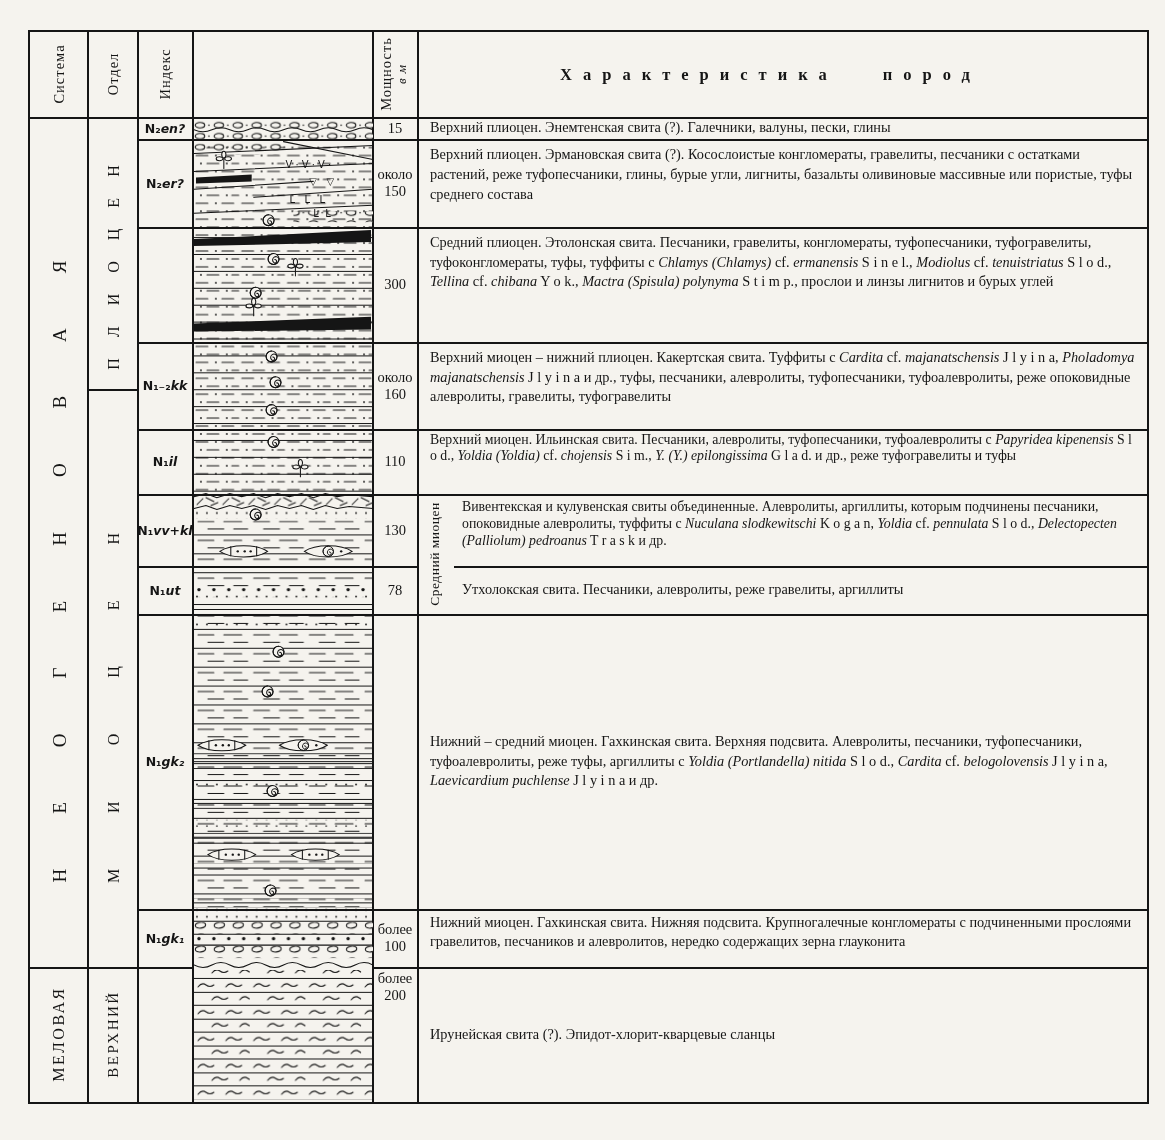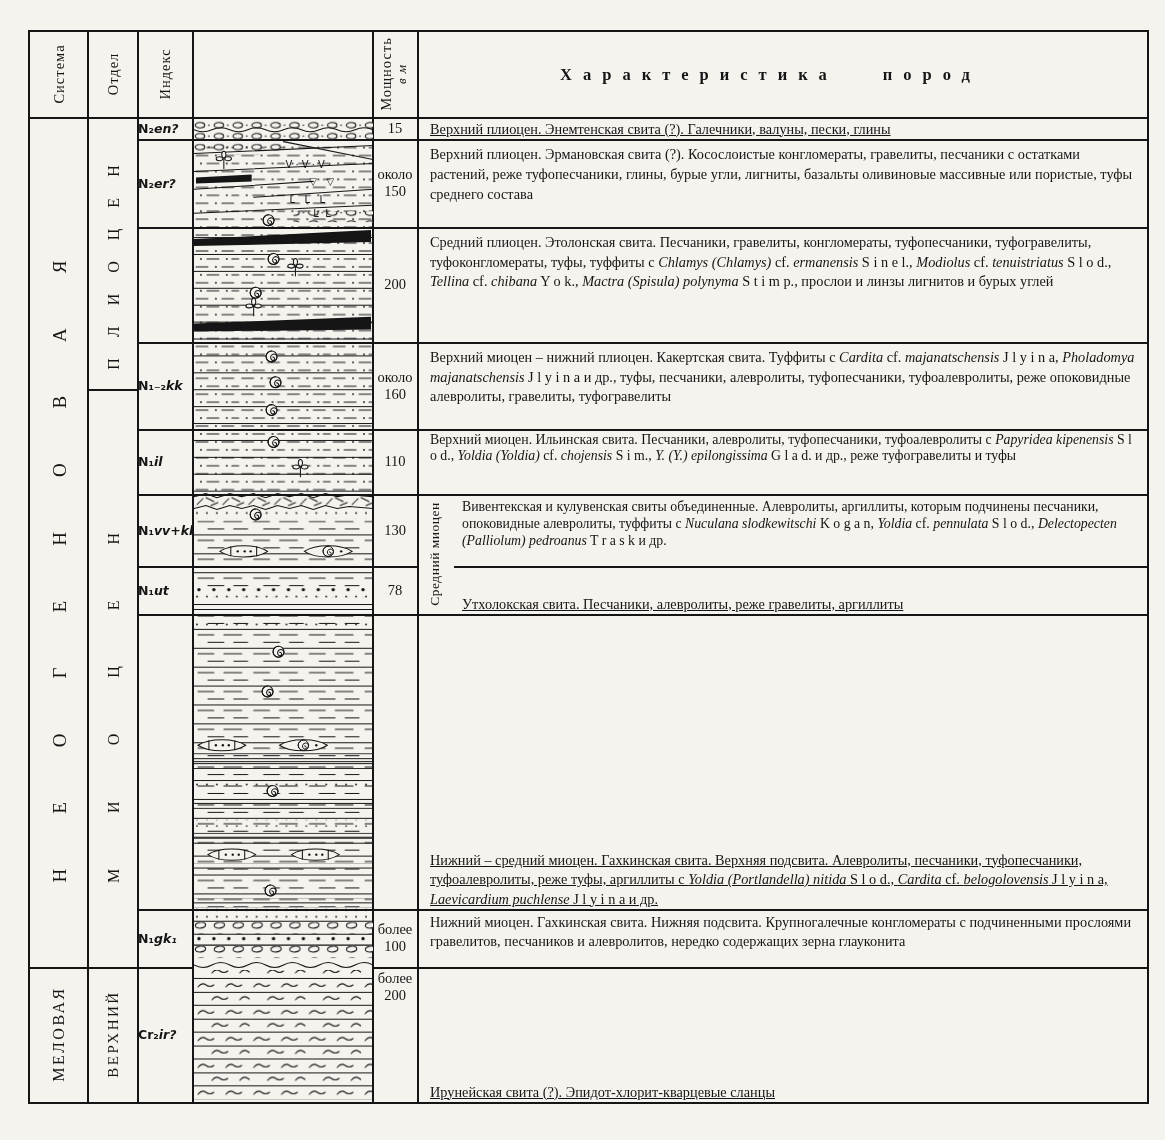--- a/index.html
+++ b/index.html
@@ -11,28 +11,28 @@
   .sys-neo{font-size:19px;letter-spacing:55px;}
   .sys-cre{font-size:16px;letter-spacing:2.5px;}
   .div-pli{font-size:16px;letter-spacing:21px;}
   .div-mio{font-size:16px;letter-spacing:56px;}
   .div-upp{font-size:15px;letter-spacing:2.5px;}
   .mid-mio{font-size:13.5px;letter-spacing:0.5px;}
   .hdr{font-size:14.5px;text-align:center;line-height:15px;}
   .hdr .i2{font-style:italic;font-size:13px;}
   .char-hdr{position:absolute;left:376px;top:0;width:729px;height:85px;display:flex;align-items:center;justify-content:center;
             font-size:16.5px;font-weight:bold;letter-spacing:11px;word-spacing:30px;}
-  .idx{position:absolute;left:108px;width:54px;display:flex;align-items:center;justify-content:flex-start;
+  .idx{position:absolute;left:108px;width:54px;display:flex;align-items:center;justify-content:center;
        font-family:"DejaVu Sans",sans-serif;font-size:12.5px;}
   .idx .seg-b{font-weight:bold;}
   .idx .seg-bi{font-weight:bold;font-style:italic;}
   .thk{position:absolute;left:343px;width:44px;display:flex;align-items:center;justify-content:center;
        font-size:14.5px;text-align:center;line-height:17px;}
   .desc{position:absolute;left:400px;width:706px;font-size:14.3px;line-height:19.5px;}
-  .desc.ctr{display:flex;align-items:flex-end;text-decoration:underline;}
+  .desc.ctr{display:flex;align-items:center;}
   .desc .seg-i{font-style:italic;}
   .narrow{left:432px;width:676px;}
   svg .s{stroke:#151515;stroke-width:1.05;fill:none;stroke-linecap:round;}
   svg .f{fill:#151515;stroke:none;}
   svg .w{fill:#f5f3ee;stroke:#151515;stroke-width:1.05;}
   svg .t{font-family:"DejaVu Sans",sans-serif;font-size:10px;fill:#151515;}
 </style>
 </head>
 <body>
 
@@ -265,30 +265,30 @@
     </div>
   <div class="idx" style="top:397px;height:65px">
       <span><span class="seg-b">N₁</span><span class="seg-bi">il</span></span>
     </div>
   <div class="idx" style="top:462px;height:72px">
       <span><span class="seg-b">N₁</span><span class="seg-bi">vv+kl</span></span>
     </div>
   <div class="idx" style="top:534px;height:48px">
       <span><span class="seg-b">N₁</span><span class="seg-bi">ut</span></span>
     </div>
+  <div class="idx" style="top:582px;height:295px">
+      <span><span class="seg-b">N₁</span><span class="seg-bi">gk₂</span></span>
+    </div>
   <div class="idx" style="top:877px;height:58px">
       <span><span class="seg-b">N₁</span><span class="seg-bi">gk₁</span></span>
     </div>
-  <div class="idx" style="top:935px;height:135px">
-      <span><span class="seg-b">Cr₂</span><span class="seg-bi">ir?</span></span>
-    </div>
 
   <div class="thk" style="top:85px;height:22px">15</div>
   <div class="thk" style="top:107px;height:88px">около 150</div>
-  <div class="thk" style="top:195px;height:115px">200</div>
+  <div class="thk" style="top:195px;height:115px">300</div>
   <div class="thk" style="top:310px;height:87px">около 160</div>
   <div class="thk" style="top:397px;height:65px">110</div>
   <div class="thk" style="top:462px;height:72px">130</div>
   <div class="thk" style="top:534px;height:48px">78</div>
   <div class="thk" style="top:877px;height:58px">более 100</div>
   <div class="thk" style="top:883px;height:144px">более 200</div>
 
   <div class="desc ctr" style="top:85px;height:22px">
       <span><span class="seg-r">Верхний плиоцен. Энемтенская свита (?). Галечники, валуны,  пески, глины</span></span>
     </div>

